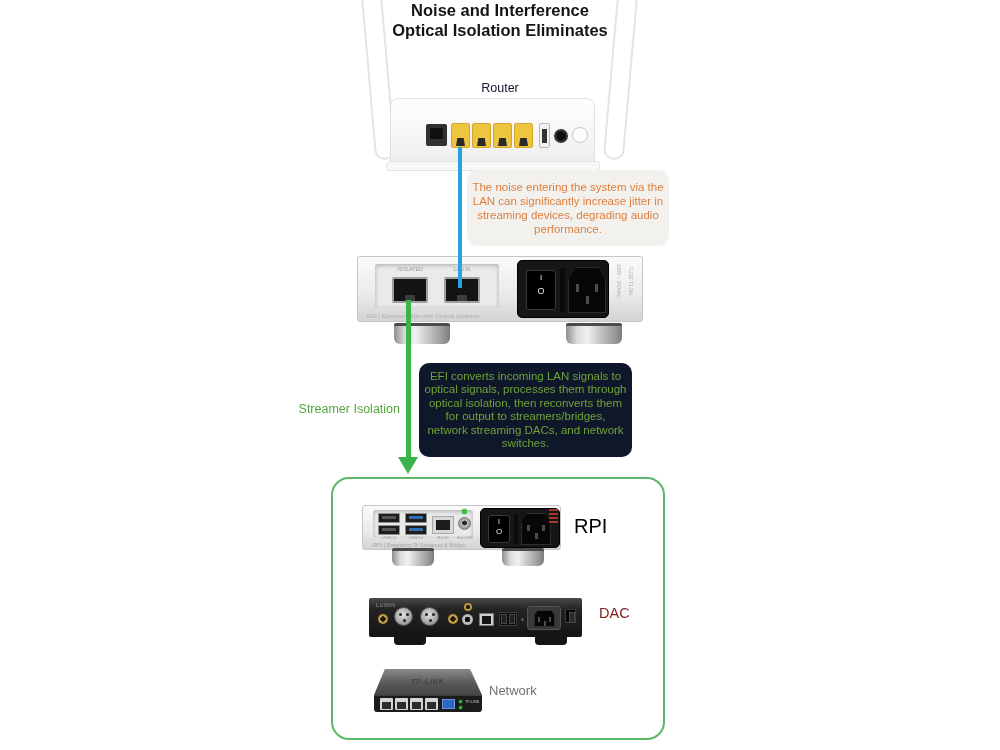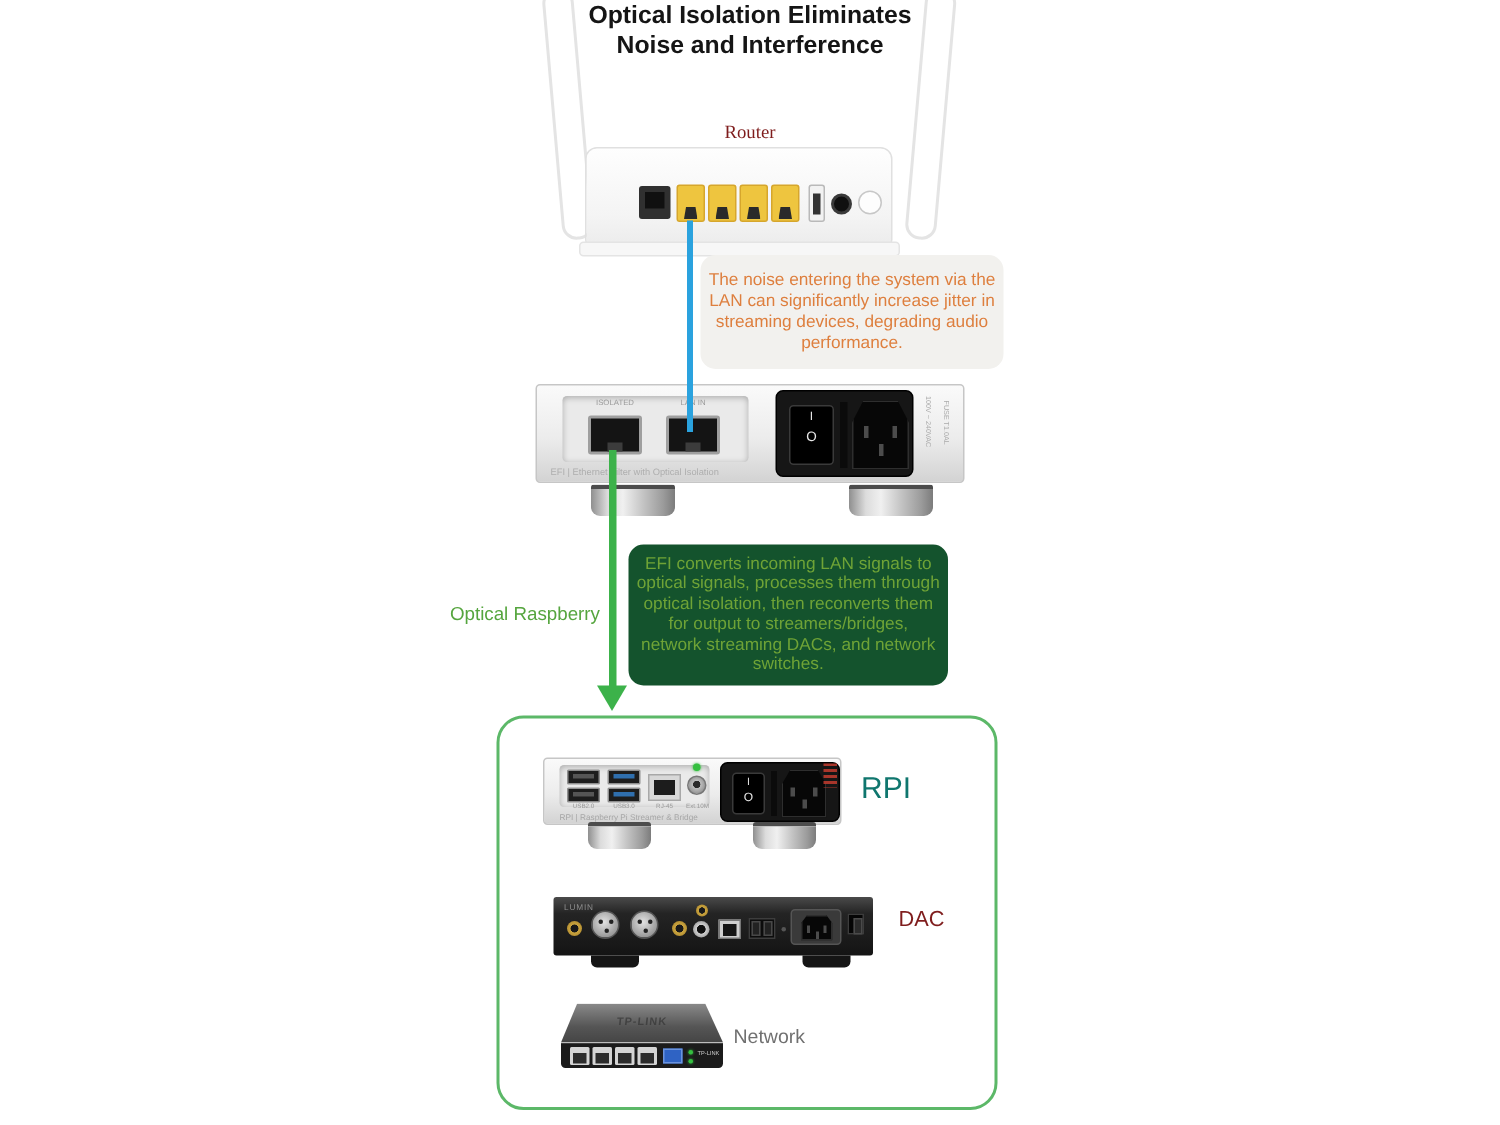--- a/index.html
+++ b/index.html
@@ -8,21 +8,21 @@
     width:1000px; height:750px; position:relative; overflow:hidden;
     font-family:"Liberation Sans", sans-serif;
   }
   .abs { position:absolute; }
 
   
   .main-title {
     left:0; top:17; width:1000px; text-align:center; z-index:6;
     font-size:16.5px; font-weight:700; color:#151515; line-height:20px;
   }
-  .sec-label { color:#7f1d1d; font-size:12.5px;font-family:Liberation Serif, serif; }
+  .sec-label { color:#0f172a; font-size:12.5px; }
 
   
   .antenna {
     width:21px; height:168px; top:-8px; background:#ffffff;
     border:2px solid #e4e4e4; border-radius:10px; z-index:1;
   }
   .router-body {
     left:390px; top:98px; width:205px; height:66px; z-index:2;
     background:linear-gradient(180deg,#fefefe,#f4f4f4 70%,#ececec);
     border:1px solid #e0e0e0; border-radius:8px 8px 4px 4px;
@@ -46,21 +46,21 @@
   .cable-green { left:406px; top:300px; width:5px; height:158px; background:#3cb24a; z-index:4; }
   .arrow-green { left:398px; top:457px; width:0; height:0; z-index:4;
     border-left:10px solid transparent; border-right:10px solid transparent; border-top:17px solid #3cb24a; }
 
   
   .note {
     border-radius:10px; text-align:center; z-index:3;
     font-size:11.5px; line-height:14px;
   }
   .note-noise { left:467px; top:170px; width:202px; height:76px; padding:10px 3px; background:#f2f1ee; color:#de7f3e; }
-  .note-efi  { left:419px; top:363px; width:213px; height:94px; padding:7px 5px; background:#14532d; color:#6fa336; line-height:13.4px; }
+  .note-efi  { left:419px; top:363px; width:213px; height:94px; padding:7px 5px; background:#0f172a; color:#6fa336; line-height:13.4px; }
   .optical-label { left:255px; top:402px; width:145px; text-align:right; font-size:12.5px; color:#55a53e; }
   .netdev-label { left:380px; top:459px; width:240px; text-align:center; font-size:12.5px; color:#6f6f6f; }
 
   
   .silver { background:linear-gradient(180deg,#fafafa 0%,#ececec 55%,#d3d3d3 100%); border:1px solid #c6c6c6; border-radius:3px; }
   .recess { position:absolute; background:#eaeaea; border-radius:3px; box-shadow:inset 0 1px 4px rgba(0,0,0,.28); }
   .rj45m { position:absolute; background:#141414; border:2px solid #9f9f9f; border-radius:2px; }
   .rj45m::after { content:""; position:absolute; left:50%; bottom:0; transform:translateX(-50%); width:10px; height:6px; background:#3c3c3c; }
   .blackmod { position:absolute; background:#161616; border:1px solid #000; border-radius:5px; }
   .rocker { position:absolute; background:#000; border:1px solid #3a3a3a; border-radius:3px; color:#e8e8e8; text-align:center; }
@@ -83,21 +83,21 @@
   
   .rpi-body { position:absolute; left:29px; top:26px; width:199px; height:45px; }
   .miniusb { position:absolute; width:22px; height:10px; background:#1d1d1d; border:1px solid #8f8f8f; border-radius:1px; }
   .miniusb i { position:absolute; left:3px; top:2px; width:14px; height:3px; background:#555; }
   .miniusb.blue i { background:#2f6fae; }
   .rpi-rj45 { position:absolute; width:22px; height:18px; background:#d8d8d8; border:1px solid #a8a8a8; }
   .rpi-rj45::after { content:""; position:absolute; left:3px; top:3px; width:14px; height:10px; background:#1c1c1c; }
   .ext10m { position:absolute; width:13px; height:13px; border-radius:50%; background:radial-gradient(circle at 50% 45%,#2a2a2a 28%,#bdbdbd 32%,#8f8f8f 80%); border:1px solid #777; }
   .led { position:absolute; width:5px; height:5px; border-radius:50%; background:#35c040; box-shadow:0 0 2px #35c040; }
   .vmark { position:absolute; width:9px; height:16px; background:repeating-linear-gradient(180deg,#c23b2e 0 2px,transparent 2px 4px); opacity:.85; }
-  .dev-name { position:absolute; color:#0f766e; }
+  .dev-name { position:absolute; color:#000000; }
 
   
   .dac-body { position:absolute; left:36px; top:119px; width:213px; height:39px; border-radius:2px;
     background:linear-gradient(180deg,#4a4a4a 0%,#242424 28%,#141414 100%); }
   .circ { position:absolute; border-radius:50%; }
   .xlr { background:radial-gradient(circle at 45% 40%,#e2e2e2,#9a9a9a 70%,#6e6e6e); border:1px solid #555; }
   .xlr i { position:absolute; width:3px; height:3px; border-radius:50%; background:#232323; }
   .rca-gold { background:radial-gradient(circle at 50% 50%,#1a1a1a 35%,#caa43e 40%,#a9842c 90%); }
   .bnc-sil { background:radial-gradient(circle at 50% 50%,#101010 35%,#cfcfcf 40%,#8d8d8d 90%); }
   .dac-eth { position:absolute; width:15px; height:13px; background:#cfcfcf; border:1px solid #777; }
@@ -123,22 +123,22 @@
 </style>
 </head>
 <body>
 
 <div class="abs" style="left:0;top:0;width:1000px;height:750px;">
 
   <div class="abs antenna" style="left:368px;transform:rotate(-5deg);"></div>
   <div class="abs antenna" style="left:610px;transform:rotate(5deg);"></div>
 
   <div class="abs main-title">
+    <div>Noise and Interference</div>
     <div>Optical Isolation Eliminates</div>
-    <div>Noise and Interference</div>
   </div>
 
   <div class="abs sec-label" style="left:400px;top:81px;width:200px;text-align:center;">Router</div>
 
   <div class="abs router-body">
     <div class="abs wan-port"></div>
     <div class="abs lan-strip">
       <div class="yport"></div>
       <div class="yport"></div>
       <div class="yport"></div>
@@ -176,21 +176,21 @@
 
     <div class="vtxt" style="left:258px;top:7px;">100V ~ 240VAC</div>
     <div class="vtxt" style="left:270px;top:10px;">FUSE T1.0AL</div>
     <div class="tiny efi-model">EFI | Ethernet Filter with Optical Isolation</div>
   </div>
   <div class="abs foot" style="left:394px;top:323px;width:56px;height:21px;"></div>
   <div class="abs foot" style="left:566px;top:323px;width:56px;height:21px;"></div>
 
   <div class="abs cable-green"></div>
   <div class="abs arrow-green"></div>
-  <div class="abs optical-label">Optical Raspberry</div>
+  <div class="abs optical-label">Streamer Isolation</div>
 
   <div class="abs note note-efi">EFI converts incoming LAN signals to optical signals, processes them through optical isolation, then reconverts them for output to streamers/bridges, network streaming DACs, and network switches.</div>
 
 
   <div class="abs net-box">
 
     <div class="silver rpi-body">
       <div class="recess" style="left:10px;top:4px;width:100px;height:28px;"></div>
       <div class="miniusb" style="left:15px;top:7px;">
           <i></i>

